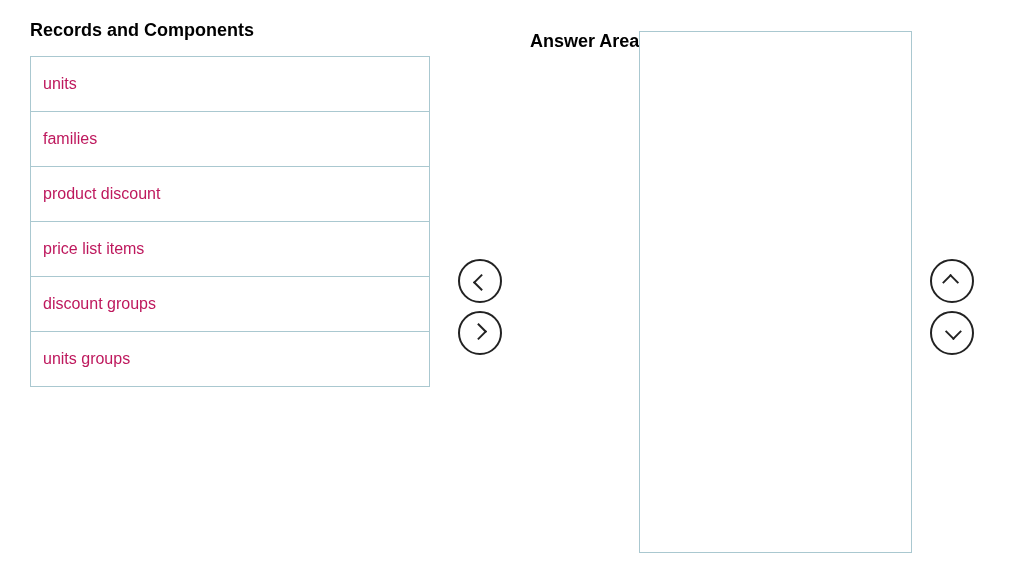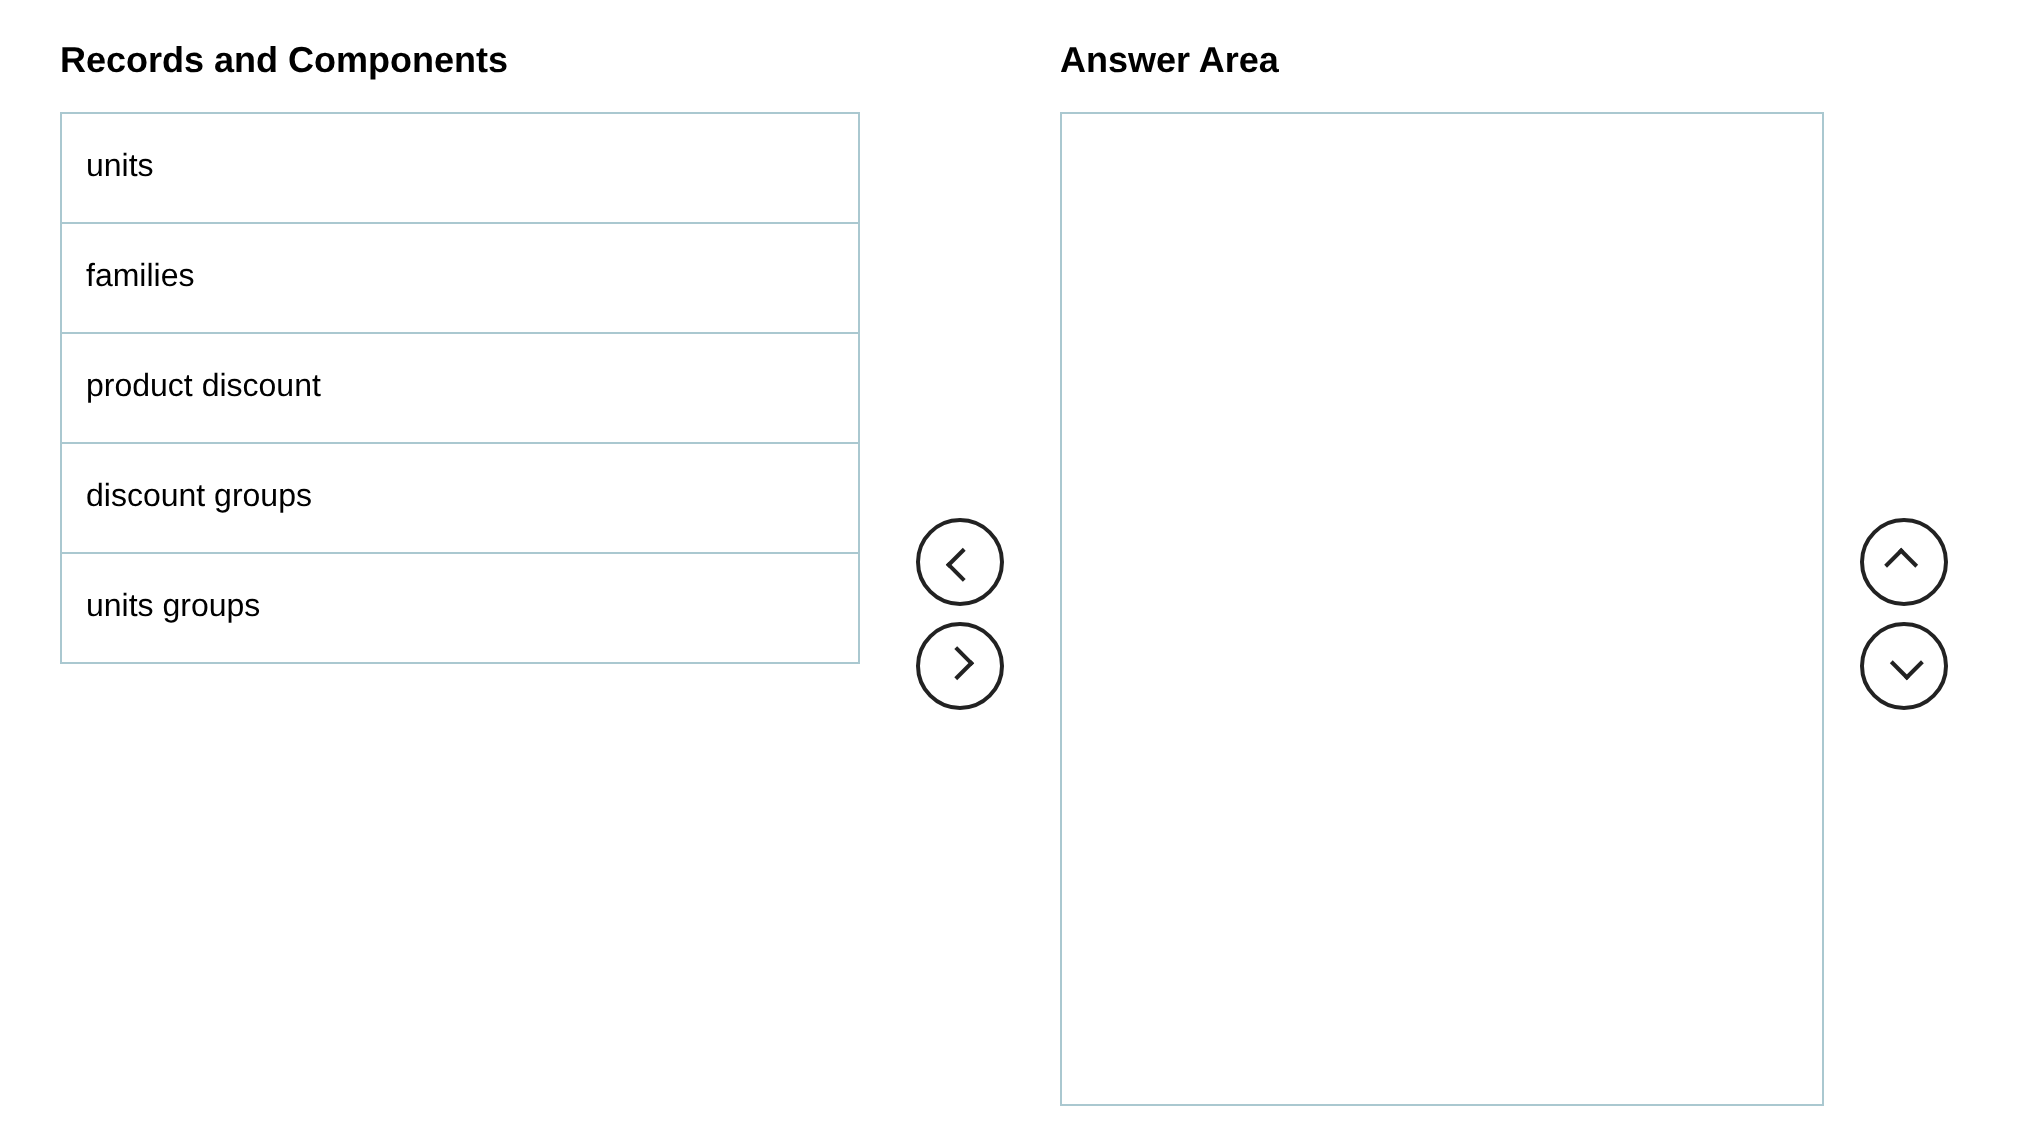--- a/index.html
+++ b/index.html
@@ -44,21 +44,21 @@
       display: flex;
       flex-direction: column;
     }
 
     .list-item {
       padding: 18px 12px;
       border-bottom: 1px solid #aac8d0;
       cursor: pointer;
       background: #ffffff;
       font-size: 16px;
-      color: #000000;
+      color: #be185d;
     }
 
     .list-item:last-child {
       border-bottom: none;
     }
 
     .middle-panel {
       display: flex;
       flex-direction: column;
       align-items: center;
@@ -71,21 +71,21 @@
 
     .right-panel {
       display: flex;
       flex-direction: row;
       flex: 1;
     }
 
     .answer-area {
       flex: 1;
       display: flex;
-      flex-direction: column;
+      margin-top: 11px;
     }
 
     .answer-header {
       font-size: 18px;
       font-weight: bold;
       margin-bottom: 10px;
       padding-bottom: 5px;
     }
 
     .answer-list-container {
@@ -169,20 +169,23 @@
     <div class="panel-header">Records and Components</div>
     <div class="list-container">
       <div class="list-item">
         <span>units</span>
       </div>
       <div class="list-item">
         <span>families</span>
       </div>
       <div class="list-item">
         <span>product discount</span>
+      </div>
+      <div class="list-item">
+        <span>price list items</span>
       </div>
       <div class="list-item">
         <span>discount groups</span>
       </div>
       <div class="list-item">
         <span>units groups</span>
       </div>
     </div>
   </div>
 

